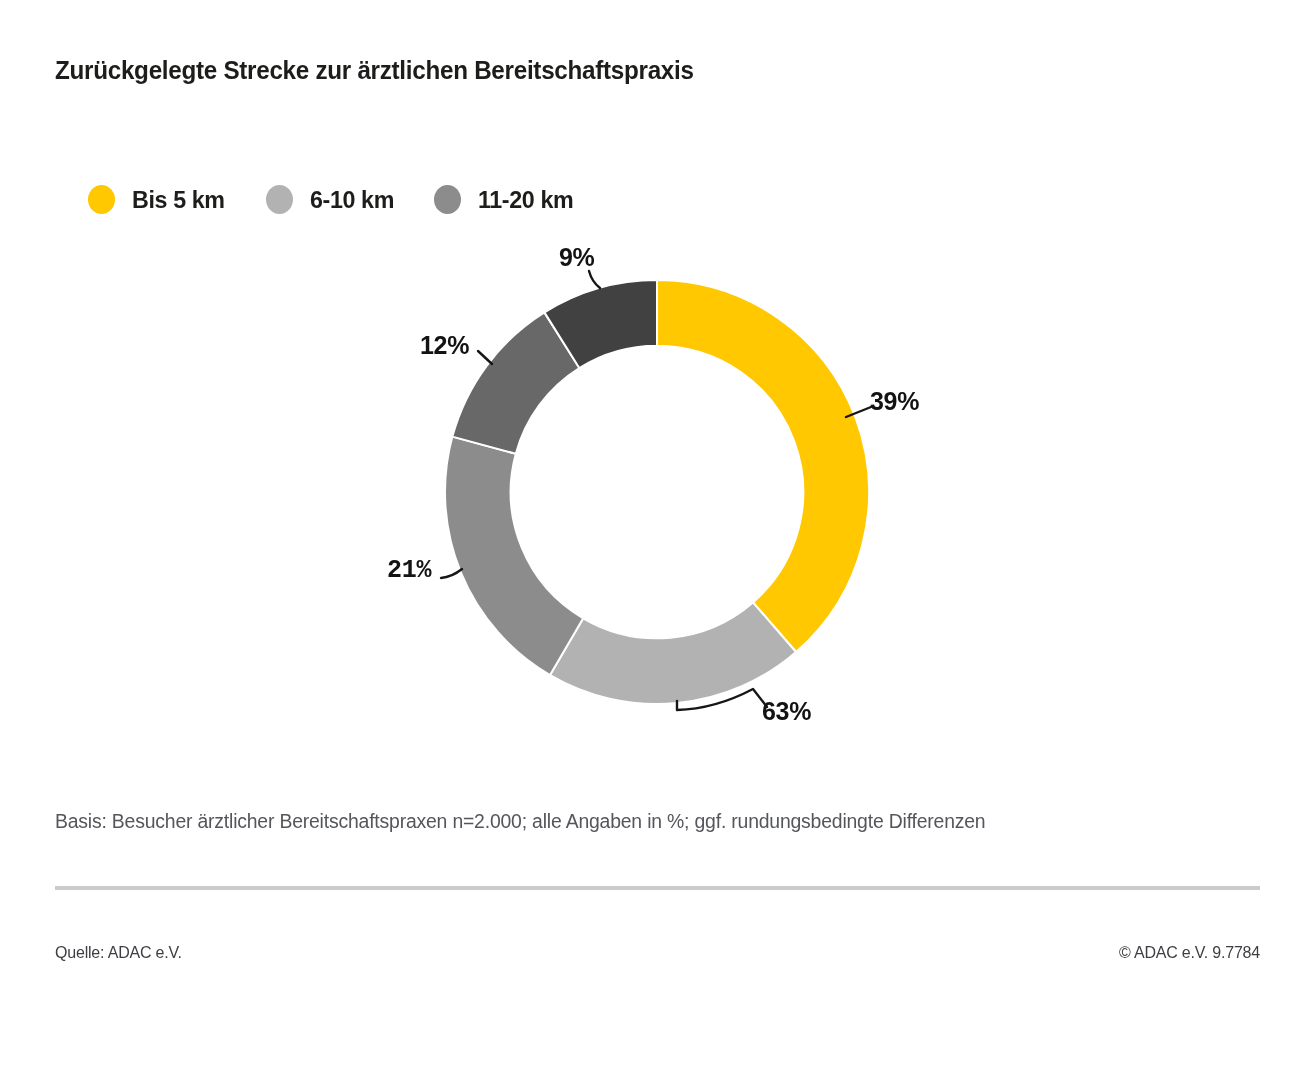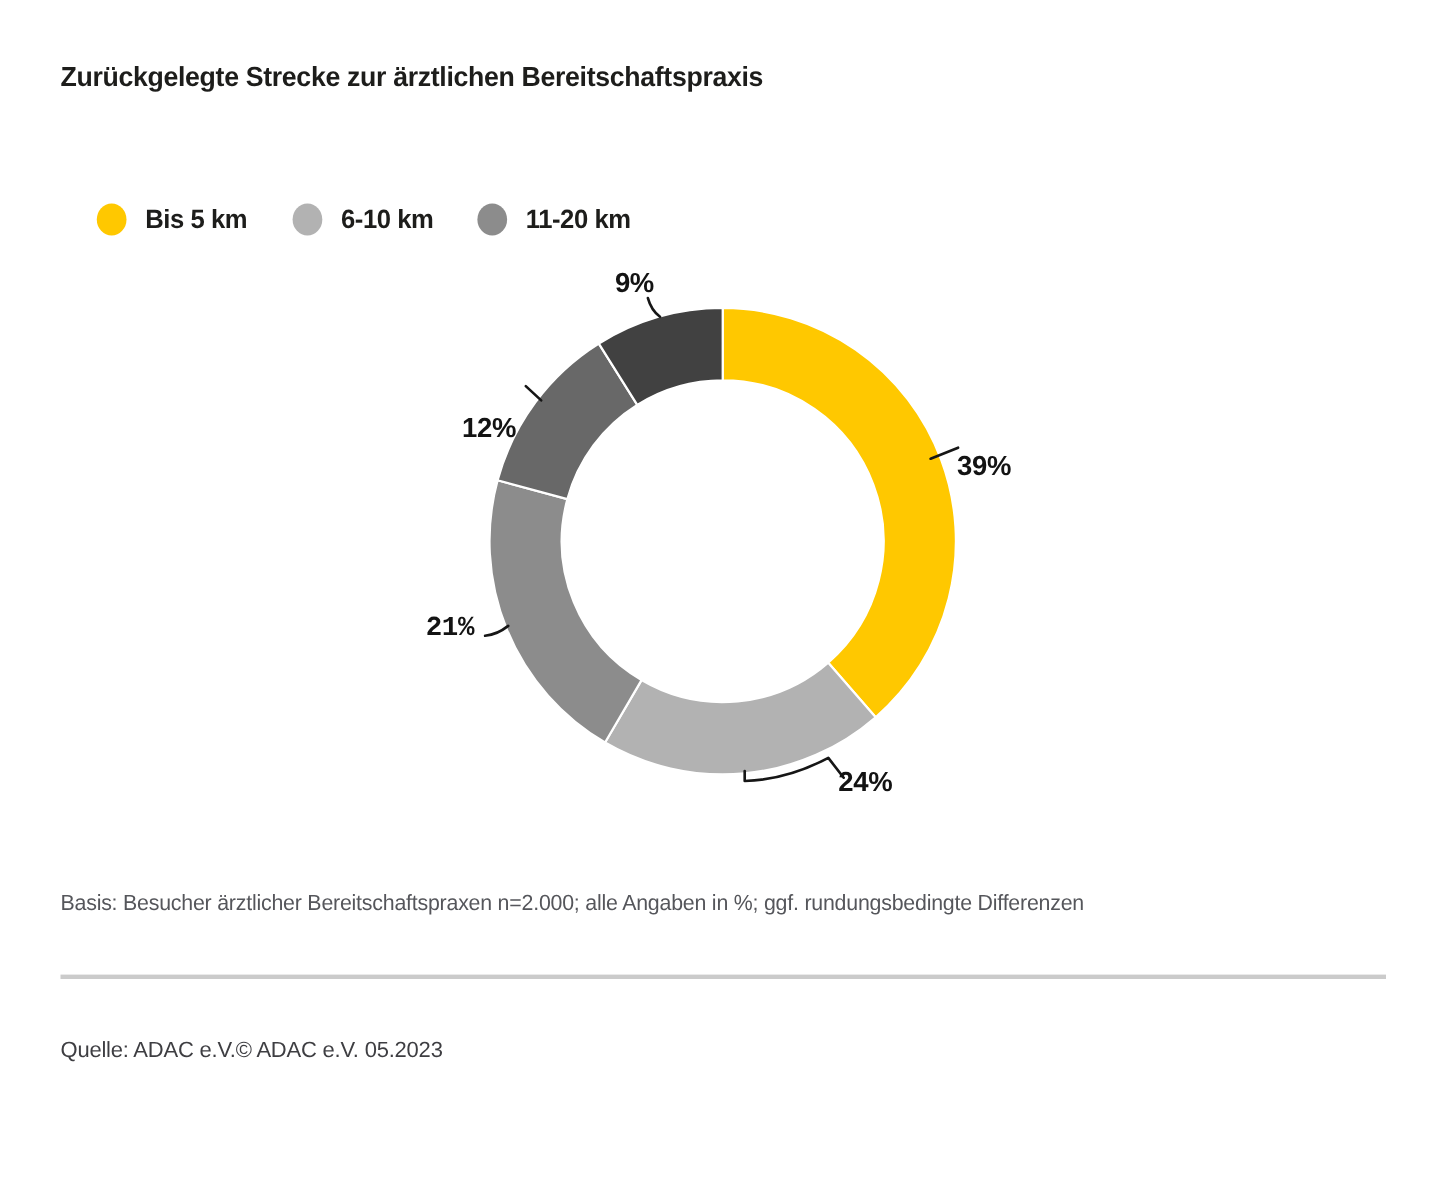--- a/index.html
+++ b/index.html
@@ -21,37 +21,37 @@
   .legend-label{
     font-size:24px;font-weight:700;letter-spacing:-0.4px;color:#1d1d1b;
     transform:scaleX(0.97);transform-origin:left center;
   }
   #donut-svg{position:absolute;left:443px;top:278px;}
   #leader-svg{position:absolute;left:380px;top:230px;pointer-events:none;}
   .pct-label{
     position:absolute;font-size:25px;font-weight:700;color:#131313;
     letter-spacing:-0.3px;white-space:nowrap;
   }
-  .lbl-39{left:870px;top:387px;margin-top:23px;}
+  .lbl-39{left:870px;top:387px;}
   .lbl-20{left:762px;top:697px;}
   .lbl-21{left:387px;top:556px;font-family:Liberation Mono, monospace;}
-  .lbl-12{left:420px;top:331px;margin-top:44px;}
+  .lbl-12{left:420px;top:331px;}
   .lbl-9 {left:559px;top:243px;}
   .basis-note{
     position:absolute;left:55px;top:810px;
     font-size:20px;color:#55565b;letter-spacing:-0.2px;
     transform:scaleX(0.97);transform-origin:left center;white-space:nowrap;
   }
   .divider{
     position:absolute;left:55px;top:886px;width:1205px;height:4px;background:#cbcbcb;
   }
   .footer{
     position:absolute;left:55px;top:944px;width:1205px;
-    display:flex;align-items:center;
-    font-size:20px;color:#3e3e42;letter-spacing:-0.2px;
+    display:flex;justify-content:space-between;align-items:center;
+    font-size:16px;color:#3e3e42;letter-spacing:-0.2px;
   }
 </style>
 </head>
 <body>
 
 <div class="title">Zurückgelegte Strecke zur ärztlichen Bereitschaftspraxis</div>
 
 <div class="legend" id="legend">
   <div class="legend-item">
     <span class="legend-marker" style="background: rgb(255, 200, 0);"></span>
@@ -83,25 +83,25 @@
   <g fill="none" stroke="#161616" stroke-width="2.4" stroke-linecap="round" stroke-linejoin="round">
     <path d="M 466 187 L 491 177"></path>
     <path d="M 209 41 Q 212 52 220 58"></path>
     <path d="M 98 121 L 112 134"></path>
     <path d="M 61 348 Q 72 347 82 339"></path>
     <path d="M 297 471 L 297 480 Q 335 479 373 459 L 387 477"></path>
   </g>
 </svg>
 
 <div class="pct-label lbl-39">39%</div>
-<div class="pct-label lbl-20">24%</div>
+<div class="pct-label lbl-20">63%</div>
 <div class="pct-label lbl-21">21%</div>
 <div class="pct-label lbl-12">12%</div>
 <div class="pct-label lbl-9">9%</div>
 
 <div class="basis-note">Basis: Besucher ärztlicher Bereitschaftspraxen n=2.000; alle Angaben in %; ggf. rundungsbedingte Differenzen</div>
 
 <div class="divider"></div>
 
 <div class="footer">
   <span>Quelle: ADAC e.V.</span>
-  <span>© ADAC e.V. 05.2023</span>
+  <span>© ADAC e.V. 9.7784</span>
 </div>
 
 </body></html>

